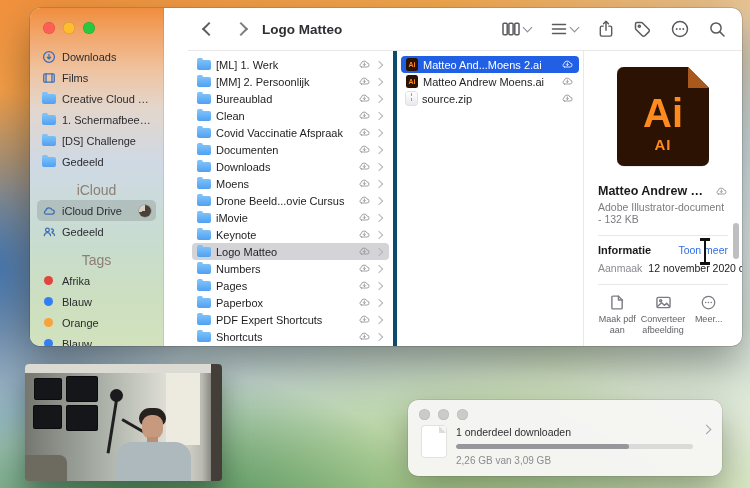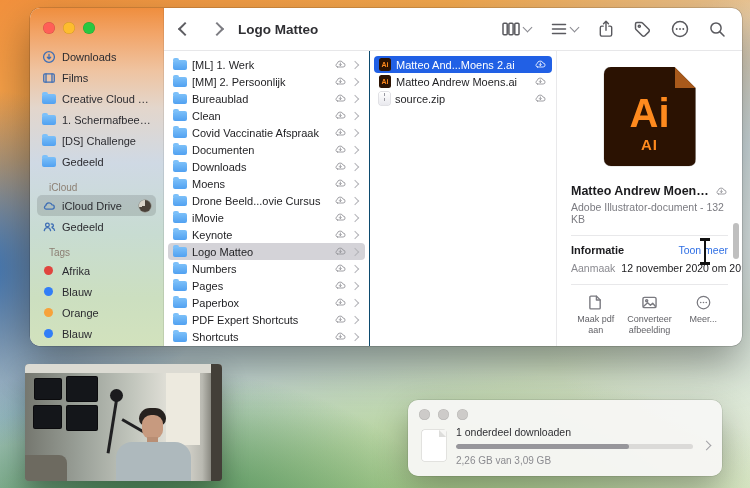--- a/index.html
+++ b/index.html
@@ -20,43 +20,43 @@
     background:linear-gradient(180deg,#ef8e3e 0px,#f2a569 26px,#efc3a0 62px,#e3d6cc 100px,#cfd9e4 155px,#c8dcd2 225px,#ccdfc0 290px,#d2e2bd 338px);
     border-right:1px solid rgba(0,0,0,.08);}
   .tl{display:flex;gap:8px;padding:14px 0 10px 13px;}
   .tl span{width:12px;height:12px;border-radius:50%;box-shadow:inset 0 0 0 .5px rgba(0,0,0,.18);}
   .tl .r{background:#ff5f57}.tl .y{background:#febc2e}.tl .g{background:#28c840}
   .side-list{padding:2px 7px;}
   .s-item{display:flex;align-items:center;gap:6px;height:21px;padding:0 5px;border-radius:5px;
     font-size:11px;color:#2b2b30;white-space:nowrap;overflow:hidden;}
   .s-item.sel{background:rgba(0,0,0,.12);}
   .s-label{overflow:hidden;text-overflow:ellipsis;}
-  .s-head{font-size:10px;color:#8c7f73;margin:10px 12px 2px;}
+  .s-head{font-size:14px;color:#8c7f73;margin:10px 12px 2px;text-align:center;}
   .sic{width:14px;height:14px;flex:0 0 14px;color:#3f6fb5;}
   .fi{width:14px;height:10px;position:relative;background:linear-gradient(180deg,#7cc0f9,#51a1f1);border-radius:2px;flex:0 0 14px;margin-top:1px;}
   .fi::before{content:"";position:absolute;top:-2px;left:0;width:6px;height:3px;background:#7cc0f9;border-radius:2px 2px 0 0;}
   .dot{width:9px;height:9px;border-radius:50%;flex:0 0 9px;margin:0 3px 0 2px;}
   .pie{width:12px;height:12px;border-radius:50%;margin-left:auto;flex:0 0 12px;
     background:conic-gradient(#4a4038 0 72%, #d9d2c8 72% 100%);box-shadow:0 0 0 .5px #8a8378;}
   
-  .main{flex:1;display:flex;flex-direction:column;min-width:0;}
+  .main{flex:1;display:flex;flex-direction:column;min-width:0;padding-left:24px;}
   .toolbar{height:42px;display:flex;align-items:center;padding:0 16px;gap:10px;}
   .navs{display:flex;gap:22px;align-items:center;margin-right:6px;}
   .nav-ch{width:8px;height:8px;border-left:2px solid #5d5d62;border-bottom:2px solid #5d5d62;transform:rotate(45deg);}
   .nav-ch.fwd{transform:rotate(-135deg);border-color:#7c7c82;}
   .t-title{font-size:13.5px;font-weight:700;color:#2f2f33;}
   .t-spacer{flex:1;}
   .t-group{display:flex;align-items:center;gap:20px;color:#5a5a5f;}
   .t-btn{display:flex;align-items:center;}
   svg.ic{display:block;}
   svg.ic path,svg.ic rect,svg.ic circle{stroke:currentColor;fill:none;stroke-width:1.5;stroke-linecap:round;stroke-linejoin:round;}
   svg.ic .d{fill:currentColor;stroke:none;}
   .ch-d{width:6px;height:6px;border-right:1.5px solid #8a8a90;border-bottom:1.5px solid #8a8a90;transform:rotate(45deg);margin:-3px 0 0 4px;}
   .cols{flex:1;display:flex;border-top:1px solid #e7e7e9;min-height:0;}
-  .col-folders{width:197px;flex:0 0 197px;border-right:1px solid #0c4a6e;padding:5px 4px;overflow:hidden;}
+  .col-folders{width:197px;flex:0 0 197px;border-right:4px solid #0c4a6e;padding:5px 4px;overflow:hidden;}
   .col-files{width:178px;flex:0 0 178px;border-right:1px solid #e9e9eb;padding:5px 4px;overflow:hidden;}
   .frow{height:17px;display:flex;align-items:center;gap:5px;padding:0 5px;border-radius:4px;font-size:11px;color:#1e1e21;}
   .frow.sel{background:#d4d3d8;}
   .frow.selb{background:#2160e5;color:#fff;}
   .frow .nm{flex:1;overflow:hidden;text-overflow:ellipsis;white-space:nowrap;}
   .cl{width:13px;height:9px;color:#95959b;flex:0 0 13px;}
   .cl path{fill:none;stroke:currentColor;stroke-width:1.8;stroke-linecap:round;stroke-linejoin:round;}
   .selb .cl{color:#eaf0ff;}
   .chev{width:5px;height:5px;border-right:1.6px solid #b5b5ba;border-top:1.6px solid #b5b5ba;transform:rotate(45deg);flex:0 0 5px;margin-right:2px;}
   .ai-sm{width:12px;height:13px;background:#2b1202;border-radius:2.5px;color:#ff8a1e;font-size:7px;font-weight:700;
@@ -89,21 +89,21 @@
   .ibeam{position:absolute;left:699px;top:238px;width:12px;height:27px;z-index:60;}
   .ibeam i{position:absolute;background:#111;}
   .ibeam .cap-t{left:1px;top:0;width:10px;height:2.6px;}
   .ibeam .stem{left:4.7px;top:0;width:2.6px;height:27px;}
   .ibeam .cap-b{left:1px;bottom:0;width:10px;height:2.6px;}
   
   .dl{position:absolute;left:408px;top:400px;width:314px;height:76px;border-radius:10px;
     background:rgba(246,246,244,.97);box-shadow:0 14px 34px rgba(0,0,0,.30), 0 0 0 .5px rgba(0,0,0,.15);}
   .dl .tl2{position:absolute;top:9px;left:11px;display:flex;gap:8px;}
   .dl .tl2 span{width:11px;height:11px;border-radius:50%;background:#cdcbc9;box-shadow:inset 0 0 0 .5px rgba(0,0,0,.12);}
-  .dl-body{position:absolute;left:14px;right:12px;top:26px;display:flex;align-items:center;gap:10px;}
+  .dl-body{position:absolute;left:14px;right:12px;top:26px;display:flex;align-items:flex-start;gap:10px;}
   .doc{width:24px;height:31px;background:#fff;box-shadow:0 0 0 .5px #cfcfcd;border-radius:2.5px;position:relative;flex:0 0 24px;}
   .doc::after{content:"";position:absolute;top:0;right:0;border-style:solid;border-width:0 7px 7px 0;border-color:#f6f6f4 #f6f6f4 #dddddb #dddddb;}
   .dl-main{flex:1;min-width:0;}
   .dl-status{font-size:10.5px;color:#2f2f33;margin-bottom:6px;}
   .dl-bar{height:4.5px;border-radius:2.5px;background:#dbdad8;overflow:hidden;}
   .dl-fill{height:100%;background:#97969b;border-radius:2.5px;}
   .dl-size{font-size:10px;color:#8b8b90;margin-top:6px;}
   .dl-chev{width:6px;height:6px;border-right:1.8px solid #a2a2a6;border-top:1.8px solid #a2a2a6;transform:rotate(45deg);flex:0 0 6px;}
   
   .cam{position:absolute;left:25px;top:364px;width:197px;height:117px;border-radius:4px;overflow:hidden;

